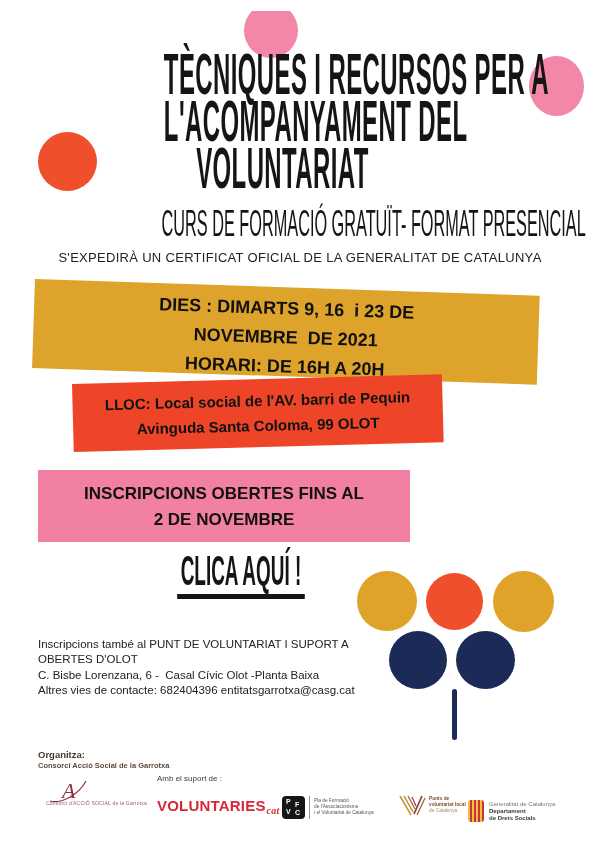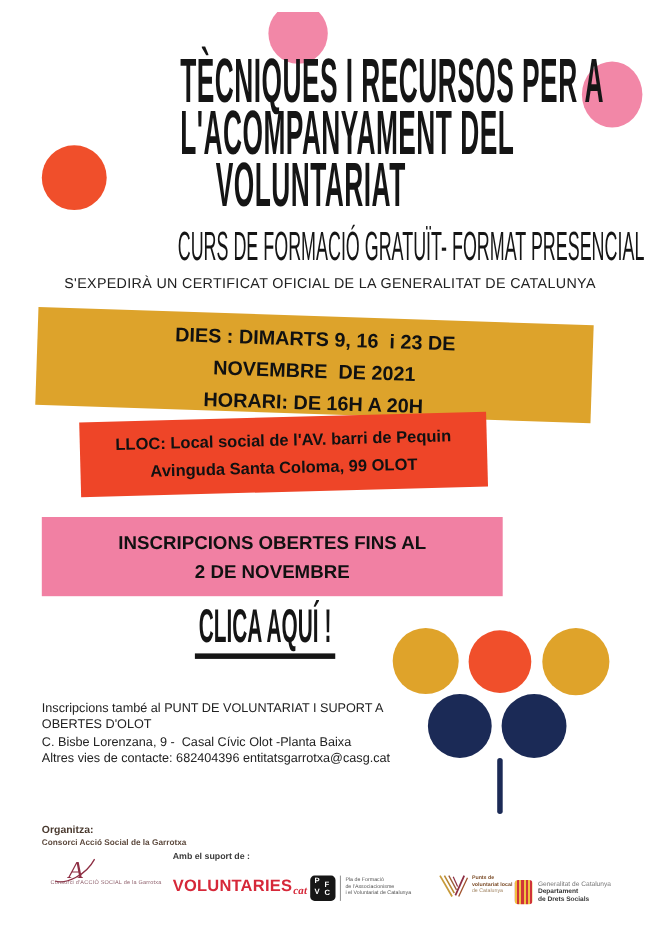--- a/index.html
+++ b/index.html
@@ -18,42 +18,42 @@
   .subtitle{left:0;top:193px;width:577px;text-align:center;font-weight:normal;color:#151515;}
   .sline{font-size:37px;line-height:40px;transform:scaleX(0.44);transform-origin:50% 50%;white-space:pre;}
   .cert{left:0;top:239px;width:600px;text-align:center;font-weight:normal;font-size:13px;letter-spacing:0.3px;color:#222;}
 
   .banner{position:absolute;text-align:center;font-weight:bold;color:#111;}
   .banner .box-line{white-space:pre-wrap;}
   .dates-box{left:35px;top:268px;width:505px;height:89px;background:#dda32b;transform:rotate(1.9deg);transform-origin:0 0;font-size:18px;line-height:29px;padding-top:0;}
   .dates-box .inner{padding-top:7px;}
   .loc-box{left:72px;top:373px;width:370px;height:68px;background:#ee4528;transform:rotate(-1.5deg);transform-origin:0 0;font-size:15px;line-height:25px;}
   .loc-box .inner{padding-top:9px;}
-  .insc-box{left:38px;top:459px;width:419px;height:72px;background:#f180a3;font-size:17px;line-height:26px;}
+  .insc-box{left:38px;top:459px;width:372px;height:72px;background:#f180a3;font-size:17px;line-height:26px;}
   .insc-box .inner{padding-top:11px;}
 
   .cta-wrap{left:60px;top:536px;width:362px;text-align:center;}
   .cta{display:inline-block;font-size:43px;line-height:46px;font-weight:bold;color:#151515;
        transform:scaleX(0.44);transform-origin:50% 50%;border-bottom:5px solid #151515;
        padding:0 8px 1px;white-space:pre;text-decoration:none;cursor:pointer;}
 
   .petal{position:absolute;border-radius:50%;}
   .p-gold1{left:357px;top:560px;width:60px;height:60px;background:#dfa32a;}
   .p-orange{left:426px;top:562px;width:57px;height:57px;background:#f04f2b;}
   .p-gold2{left:493px;top:560px;width:61px;height:61px;background:#dfa32a;}
   .p-navy1{left:389px;top:620px;width:58px;height:58px;background:#1b2a56;}
   .p-navy2{left:456px;top:620px;width:59px;height:58px;background:#1b2a56;}
   .stem{left:452px;top:678px;width:5px;height:51px;background:#1b2a56;border-radius:3px;}
 
   .info{left:38px;top:626px;width:335px;font-size:11.5px;line-height:15.3px;color:#222;}
   .info div{white-space:pre-wrap;}
 
   .org-label{left:38px;top:738px;font-size:9.5px;font-weight:bold;color:#4a3a2f;}
   .org-name{left:38px;top:750px;font-size:7.5px;font-weight:bold;color:#5d4a3e;}
-  .support-label{left:157px;top:763px;font-size:8px;font-weight:bold;color:#3c3c3c;}
+  .support-label{left:157px;top:763px;font-size:8px;font-weight:normal;color:#3c3c3c;}
 
   .consorci-logo{left:44px;top:768px;}
   .consorci-name{left:46px;top:789px;font-size:5px;color:#8e5f6b;letter-spacing:0.2px;}
 
   .voluntaries{left:157px;top:786px;font-size:15px;font-weight:bold;color:#d62839;letter-spacing:0.2px;}
   .voluntaries .tld{font-size:10px;font-style:italic;font-family:"Liberation Serif",serif;position:relative;top:3px;left:1px;}
 
   .pfvc{left:282px;top:785px;display:flex;}
   .pfvc-sq{width:23px;height:23px;background:#161616;border-radius:4px;position:relative;color:#fff;font-size:7px;font-weight:bold;}
   .pfvc-sq span{position:absolute;}
@@ -122,21 +122,21 @@
   <div class="petal p-gold1"></div>
   <div class="petal p-orange"></div>
   <div class="petal p-gold2"></div>
   <div class="petal p-navy1"></div>
   <div class="petal p-navy2"></div>
   <div class="abs stem"></div>
 
   <div class="abs info">
     <div>Inscripcions també al PUNT DE VOLUNTARIAT I SUPORT A</div>
     <div>OBERTES D'OLOT</div>
-    <div>C. Bisbe Lorenzana, 9 -  Casal Cívic Olot -Planta Baixa</div>
+    <div>C. Bisbe Lorenzana, 6 -  Casal Cívic Olot -Planta Baixa</div>
     <div>Altres vies de contacte: 682404396 entitatsgarrotxa@casg.cat</div>
   </div>
 
   <div class="abs org-label">Organitza:</div>
   <div class="abs org-name">Consorci Acció Social de la Garrotxa</div>
 
   <div class="abs consorci-logo">
     <svg width="100" height="26" viewBox="0 0 100 26">
       <path d="M6 22 C16 25 34 17 42 2" stroke="#8e2f44" stroke-width="1.2" fill="none"></path>
       <text x="18" y="19" font-family="Liberation Serif, serif" font-style="italic" font-size="22" fill="#8e2f44">A</text>

